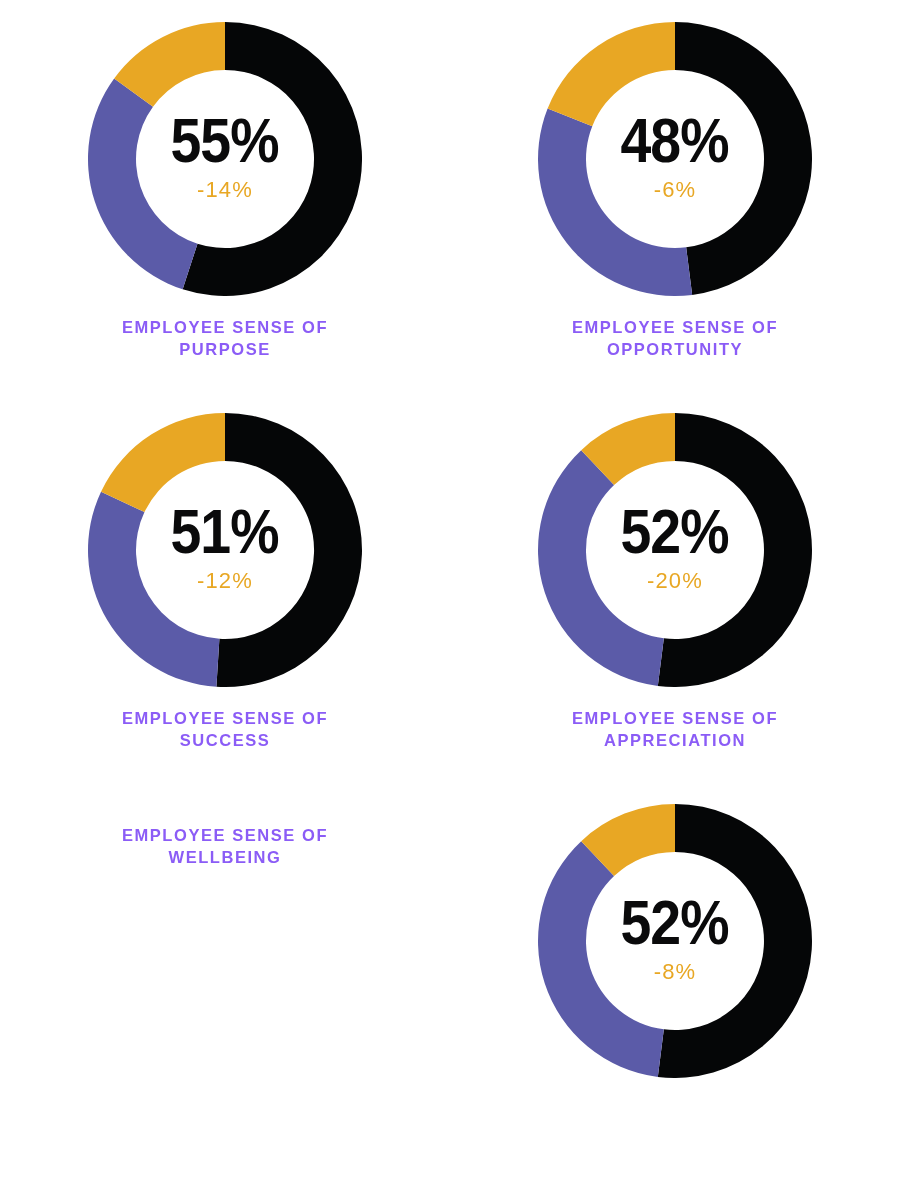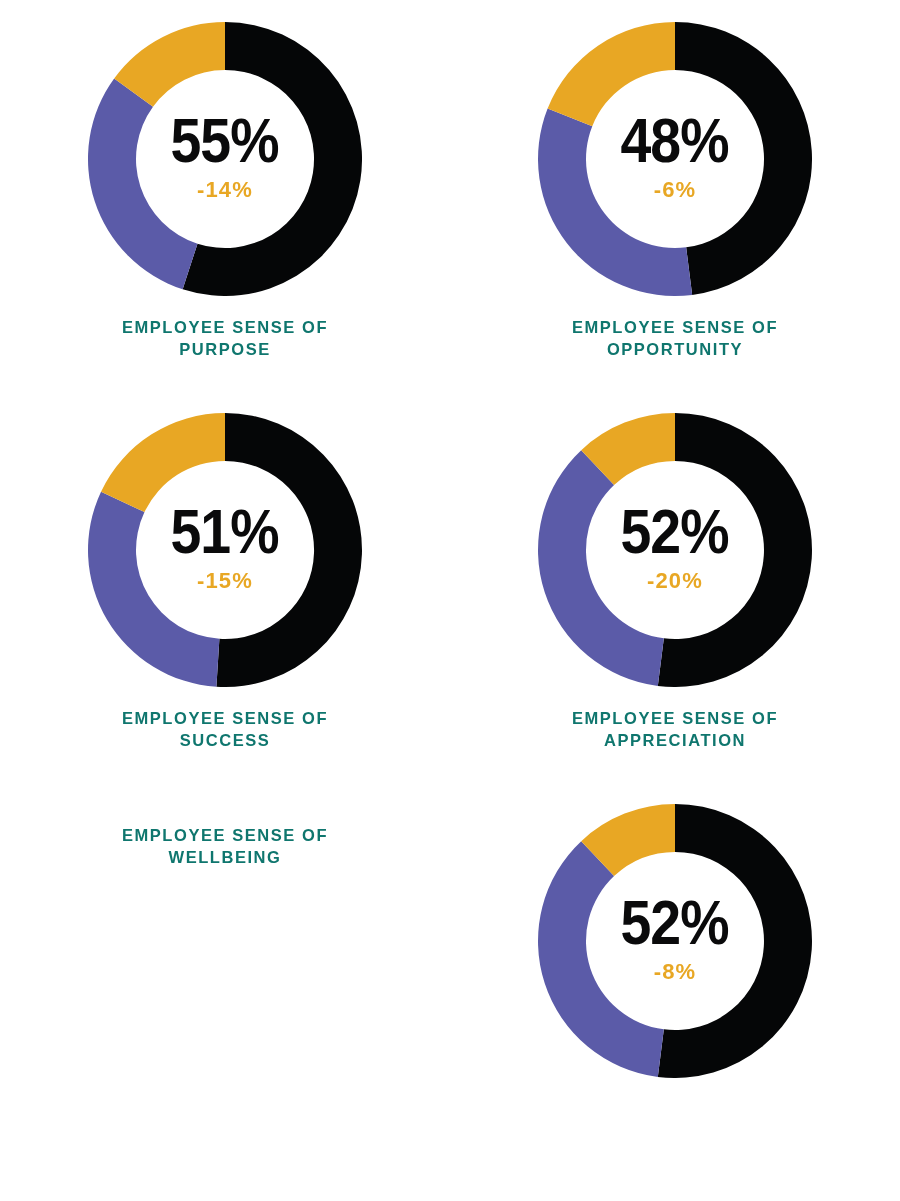--- a/index.html
+++ b/index.html
@@ -66,37 +66,37 @@
     color: #0a0a0b;
     transform: scaleX(0.88);
     transform-origin: center;
     white-space: nowrap;
     margin-bottom: 4px;
     margin-top: -4px;
   }
 
   .value-delta {
     font-family: "Liberation Sans", "DejaVu Sans", sans-serif;
-    font-weight: 700;
+    font-weight: 400;
     font-size: 22px;
     letter-spacing: 1.2px;
     color: #e8a724;
     white-space: nowrap;
     margin-top: 2px;
   }
 
   .chart-label {
     margin-top: 20px;
     font-family: "Liberation Sans", "DejaVu Sans", sans-serif;
     font-weight: 700;
     font-size: 16.5px;
     line-height: 1.35;
     letter-spacing: 1.55px;
     text-transform: uppercase;
-    color: #0f766e;
+    color: #8b5cf6;
     text-align: center;
     max-width: 290px;
   }
 </style>
 </head>
 <body>
 
 <div id="grid">
     <div class="chart-cell">
       <div class="donut-wrap">
@@ -131,21 +131,21 @@
     <div class="chart-cell">
       <div class="donut-wrap">
         <svg class="donut-svg" viewBox="0 0 274 274">
           <circle cx="137" cy="137" r="89" fill="#ffffff"></circle>
           <path d="M 137.00 0.00 A 137 137 0 1 1 128.40 273.73 L 131.41 225.82 A 89 89 0 1 0 137.00 48.00 Z" fill="#050607"></path>
           <path d="M 128.40 273.73 A 137 137 0 0 1 13.04 78.67 L 56.47 99.11 A 89 89 0 0 0 131.41 225.82 Z" fill="#5b5ba8"></path>
           <path d="M 13.04 78.67 A 137 137 0 0 1 137.00 0.00 L 137.00 48.00 A 89 89 0 0 0 56.47 99.11 Z" fill="#e8a724"></path>
         </svg>
         <div class="donut-center">
           <div class="value-main">51%</div>
-          <div class="value-delta">-15%</div>
+          <div class="value-delta">-12%</div>
         </div>
       </div>
       <div class="chart-label">EMPLOYEE SENSE OF SUCCESS</div>
     </div>
     <div class="chart-cell">
       <div class="donut-wrap">
         <svg class="donut-svg" viewBox="0 0 274 274">
           <circle cx="137" cy="137" r="89" fill="#ffffff"></circle>
           <path d="M 137.00 0.00 A 137 137 0 1 1 119.83 272.92 L 125.85 225.30 A 89 89 0 1 0 137.00 48.00 Z" fill="#050607"></path>
           <path d="M 119.83 272.92 A 137 137 0 0 1 43.22 37.13 L 76.08 72.12 A 89 89 0 0 0 125.85 225.30 Z" fill="#5b5ba8"></path>

